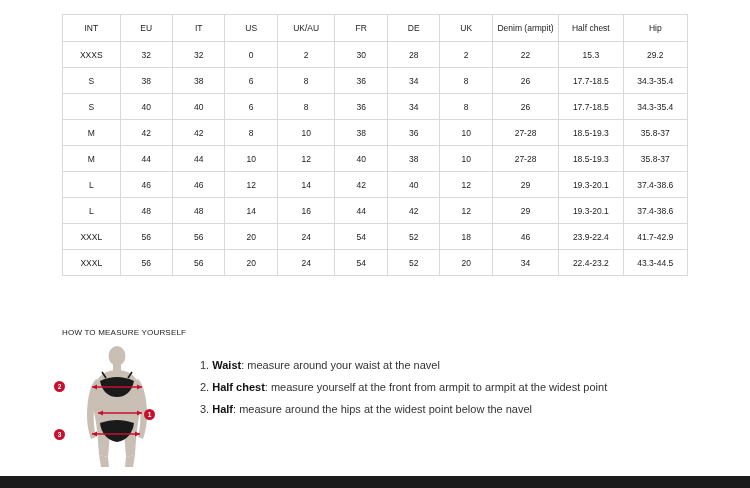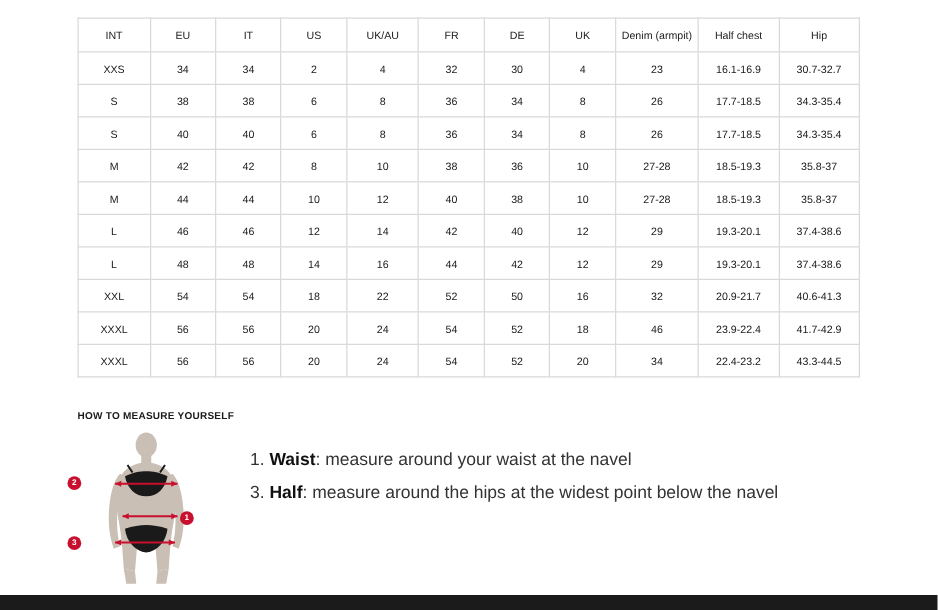--- a/index.html
+++ b/index.html
@@ -58,21 +58,21 @@
 
   
   .measure-section {
     position: absolute;
     left: 62px;
     top: 328px;
     width: 626px;
   }
   .measure-title {
     font-size: 8px;
-    font-weight: bold;
+    font-weight: normal;
     letter-spacing: 0.2px;
     color: #1a1a1a;
     margin-bottom: 8px;
   }
   .measure-body {
     position: relative;
     display: flex;
     align-items: flex-start;
   }
   .figure-box {
@@ -80,21 +80,21 @@
     height: 125px;
     position: relative;
     flex: 0 0 110px;
   }
   .instructions {
     margin-left: 28px;
     padding-top: 14px;
   }
   .instructions p {
     margin: 0 0 9px 0;
-    font-size: 14px;
+    font-size: 11px;
     color: #333333;
     line-height: 1.2;
   }
   .instructions p b {
     color: #111111;
   }
 
   
   .bullet {
     position: absolute;
@@ -150,31 +150,31 @@
           <th>FR</th>
           <th>DE</th>
           <th>UK</th>
           <th>Denim (armpit)</th>
           <th>Half chest</th>
           <th>Hip</th>
         </tr>
     </thead>
     <tbody id="tbody">
         <tr>
-          <td>XXS</td>
-          <td>34</td>
-          <td>34</td>
+          <td>XXXS</td>
+          <td>32</td>
+          <td>32</td>
+          <td>0</td>
           <td>2</td>
-          <td>4</td>
-          <td>32</td>
           <td>30</td>
-          <td>4</td>
-          <td>23</td>
-          <td>16.1-16.9</td>
-          <td>30.7-32.7</td>
+          <td>28</td>
+          <td>2</td>
+          <td>22</td>
+          <td>15.3</td>
+          <td>29.2</td>
         </tr>
         <tr>
           <td>S</td>
           <td>38</td>
           <td>38</td>
           <td>6</td>
           <td>8</td>
           <td>36</td>
           <td>34</td>
           <td>8</td>
@@ -241,33 +241,20 @@
           <td>14</td>
           <td>16</td>
           <td>44</td>
           <td>42</td>
           <td>12</td>
           <td>29</td>
           <td>19.3-20.1</td>
           <td>37.4-38.6</td>
         </tr>
         <tr>
-          <td>XXL</td>
-          <td>54</td>
-          <td>54</td>
-          <td>18</td>
-          <td>22</td>
-          <td>52</td>
-          <td>50</td>
-          <td>16</td>
-          <td>32</td>
-          <td>20.9-21.7</td>
-          <td>40.6-41.3</td>
-        </tr>
-        <tr>
           <td>XXXL</td>
           <td>56</td>
           <td>56</td>
           <td>20</td>
           <td>24</td>
           <td>54</td>
           <td>52</td>
           <td>18</td>
           <td>46</td>
           <td>23.9-22.4</td>
@@ -326,18 +313,19 @@
         <path d="M37 110 L46 112 L47 122 L39 122 Z" fill="#c9bfb5"></path>
         <path d="M73 110 L64 112 L63 122 L71 122 Z" fill="#c9bfb5"></path>
       </svg>
       <div class="bullet b1">1</div>
       <div class="bullet b2">2</div>
       <div class="bullet b3">3</div>
     </div>
 
     <div class="instructions" id="instructions">
         <p><span>1.</span> <b>Waist</b><span>: measure around your waist at the navel</span></p>
+        <p><span>2.</span> <b>Half chest</b><span>: measure yourself at the front from armpit to armpit at the widest point</span></p>
         <p><span>3.</span> <b>Half</b><span>: measure around the hips at the widest point below the navel</span></p>
       </div>
   </div>
 </div>
 
 <div class="bottom-bar"></div>
 
 </body></html>

